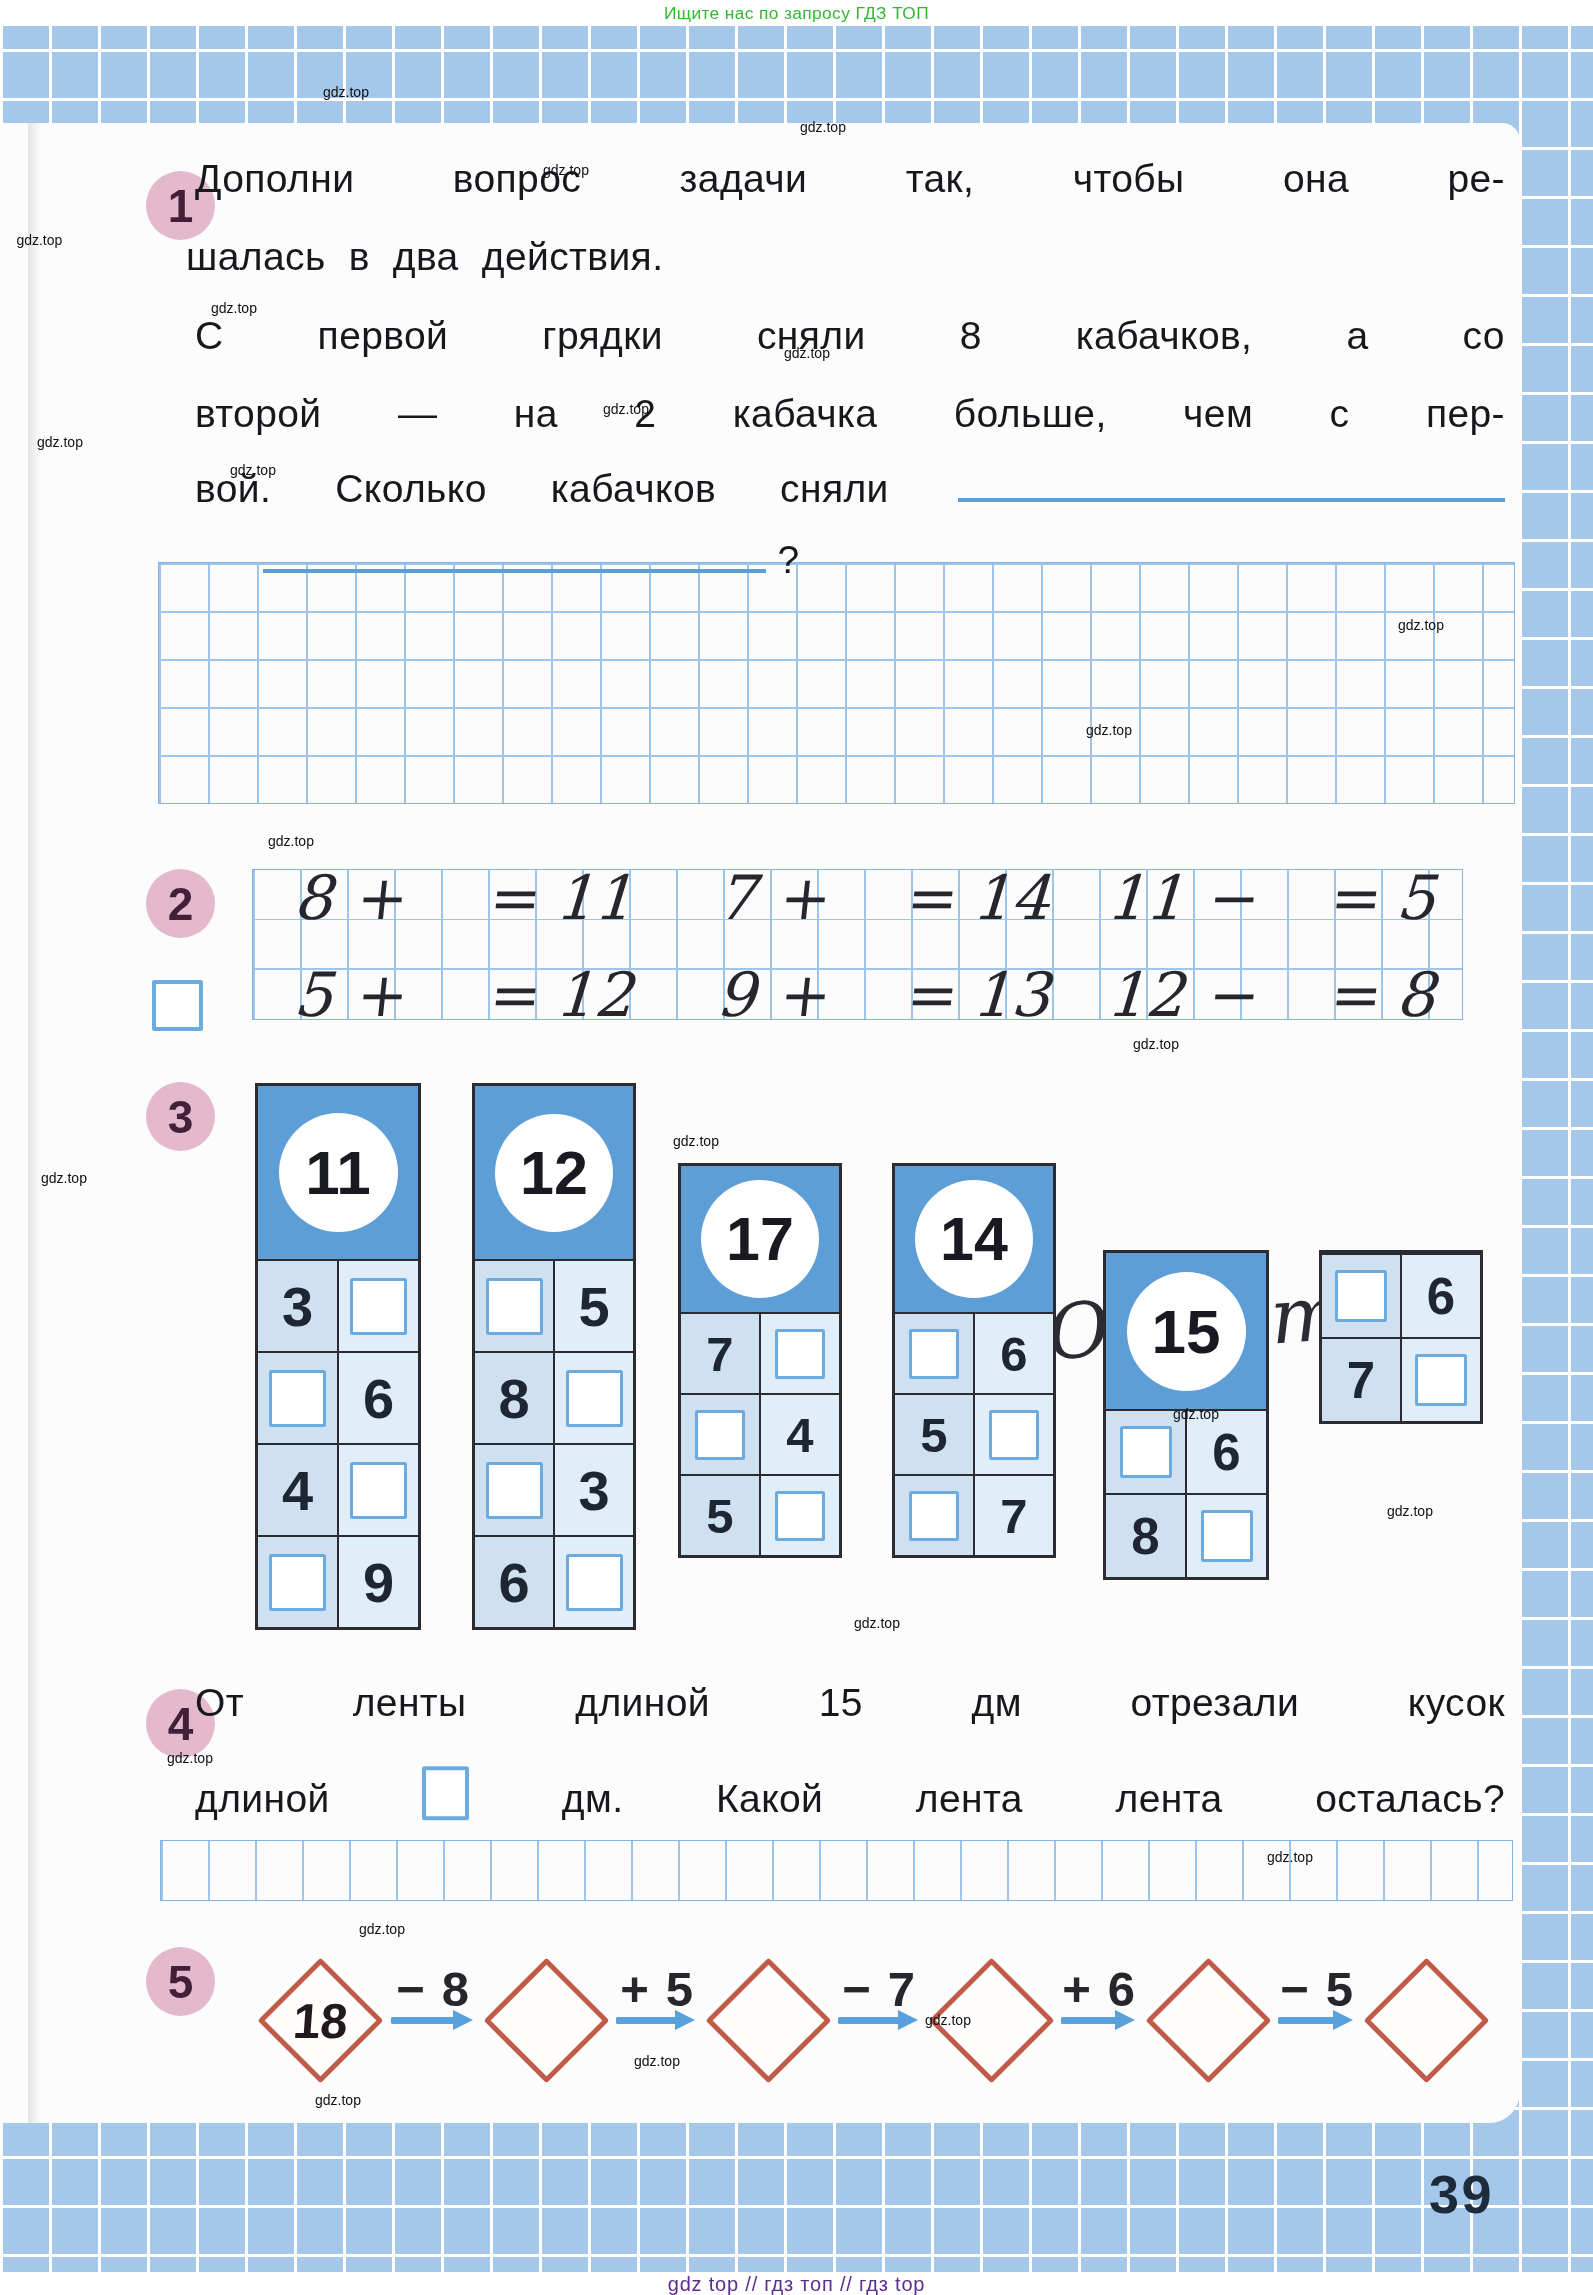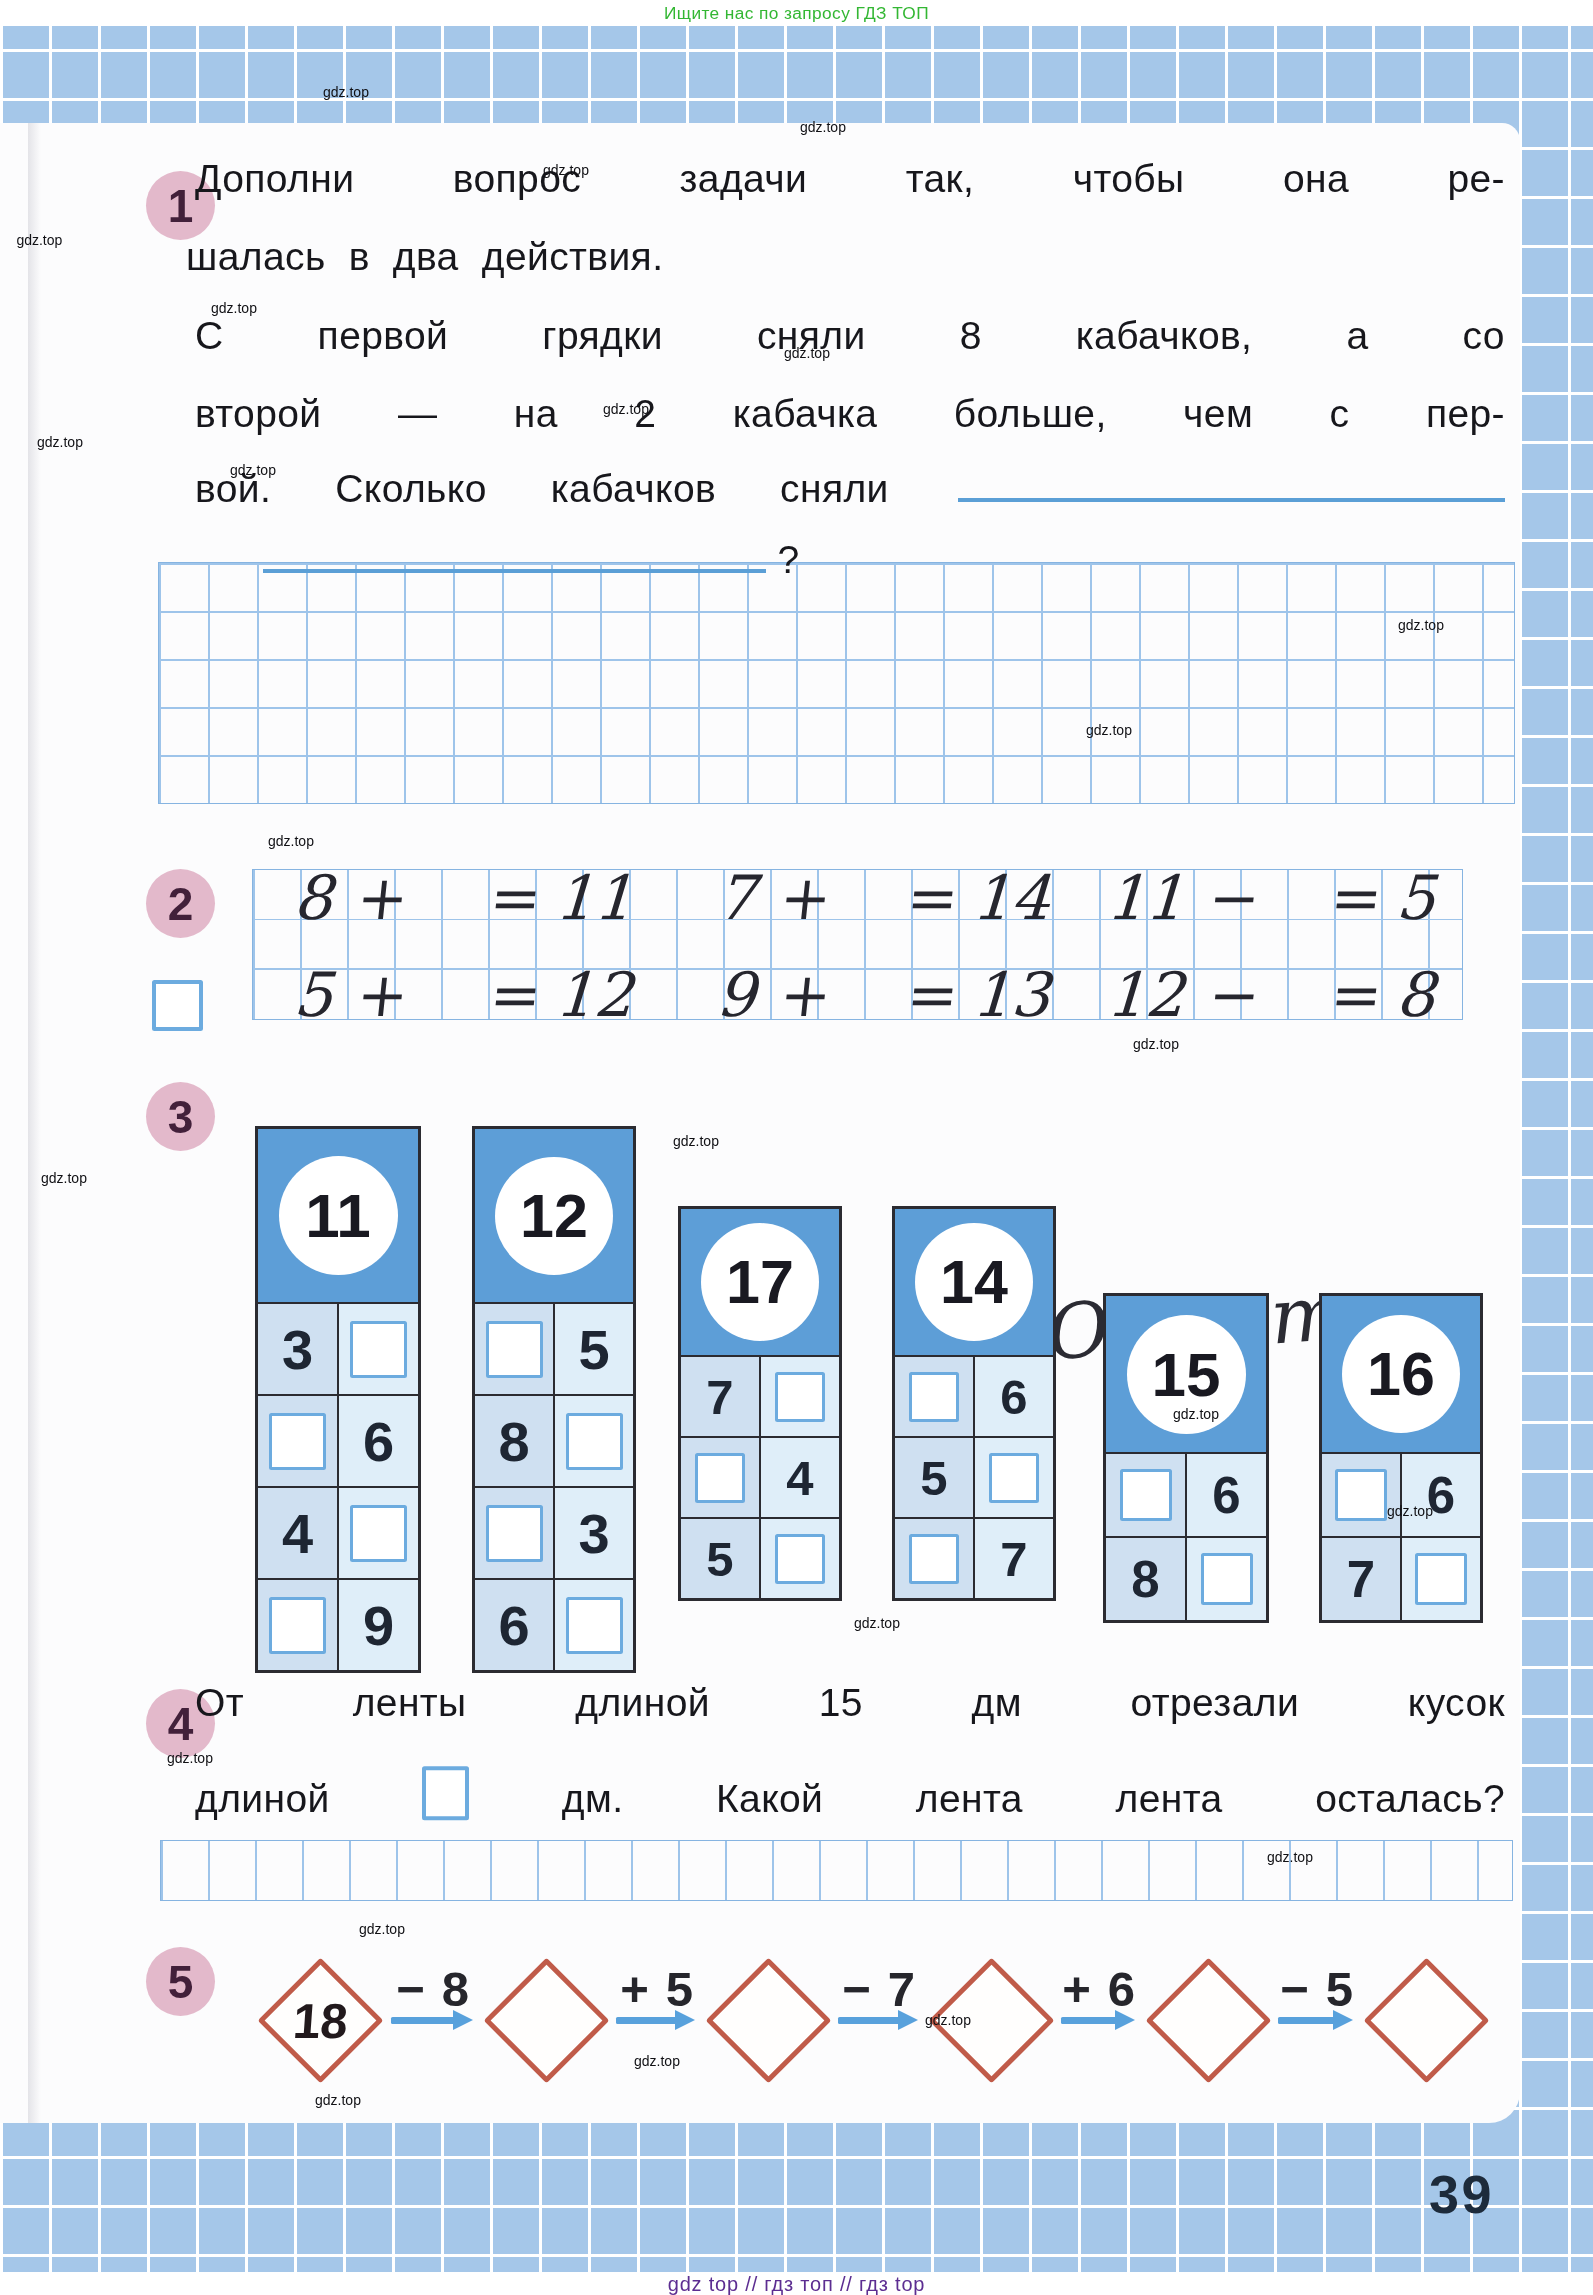--- a/index.html
+++ b/index.html
@@ -92,21 +92,21 @@
   
   .eq {
     position: absolute; display: flex; align-items: baseline;
     font-family: "DejaVu Serif", serif; font-style: italic;
     font-size: 61px; color: #26262e; transform: skewX(-6deg);
   }
   .eq .gap { display: inline-block; }
   
   .ctable {
     position: absolute; border: 3.3px solid #2b2b31; box-sizing: border-box;
-    display: flex; flex-direction: column; background: #d5e5f4; margin-top: 43px;
+    display: flex; flex-direction: column; background: #d5e5f4;
   }
   .thead { display: flex; align-items: center; justify-content: center; background: #5d9ed7; }
   .tcircle {
     background: #ffffff; border-radius: 50%;
     display: flex; align-items: center; justify-content: center;
     font-weight: bold; color: #191921;
   }
   .trow { display: flex; border-top: 2.5px solid #2b2b31; }
   .tcell {
     flex: 1; display: flex; align-items: center; justify-content: center;
@@ -384,23 +384,20 @@
           <div class="tcell right" style="font-size: 51px;">6</div>
         </div>
         <div class="trow" style="height: 82px;">
           <div class="tcell left" style="font-size: 51px;">8</div>
           <div class="tcell right" style="font-size: 51px;">
             <div class="abox" style="width: 46px; height: 46px;"></div>
           </div>
         </div>
       </div>
       <div class="ctable" style="left: 1319px; top: 1250px; width: 164px;">
-        <div class="thead" style="height: 156px;">
-          <div class="tcircle" style="width: 118px; height: 118px; font-size: 61px;">16</div>
-        </div>
         <div class="trow" style="height: 82px;">
           <div class="tcell left" style="font-size: 51px;">
             <div class="abox" style="width: 46px; height: 46px;"></div>
           </div>
           <div class="tcell right" style="font-size: 51px;">6</div>
         </div>
         <div class="trow" style="height: 82px;">
           <div class="tcell left" style="font-size: 51px;">7</div>
           <div class="tcell right" style="font-size: 51px;">
             <div class="abox" style="width: 46px; height: 46px;"></div>

